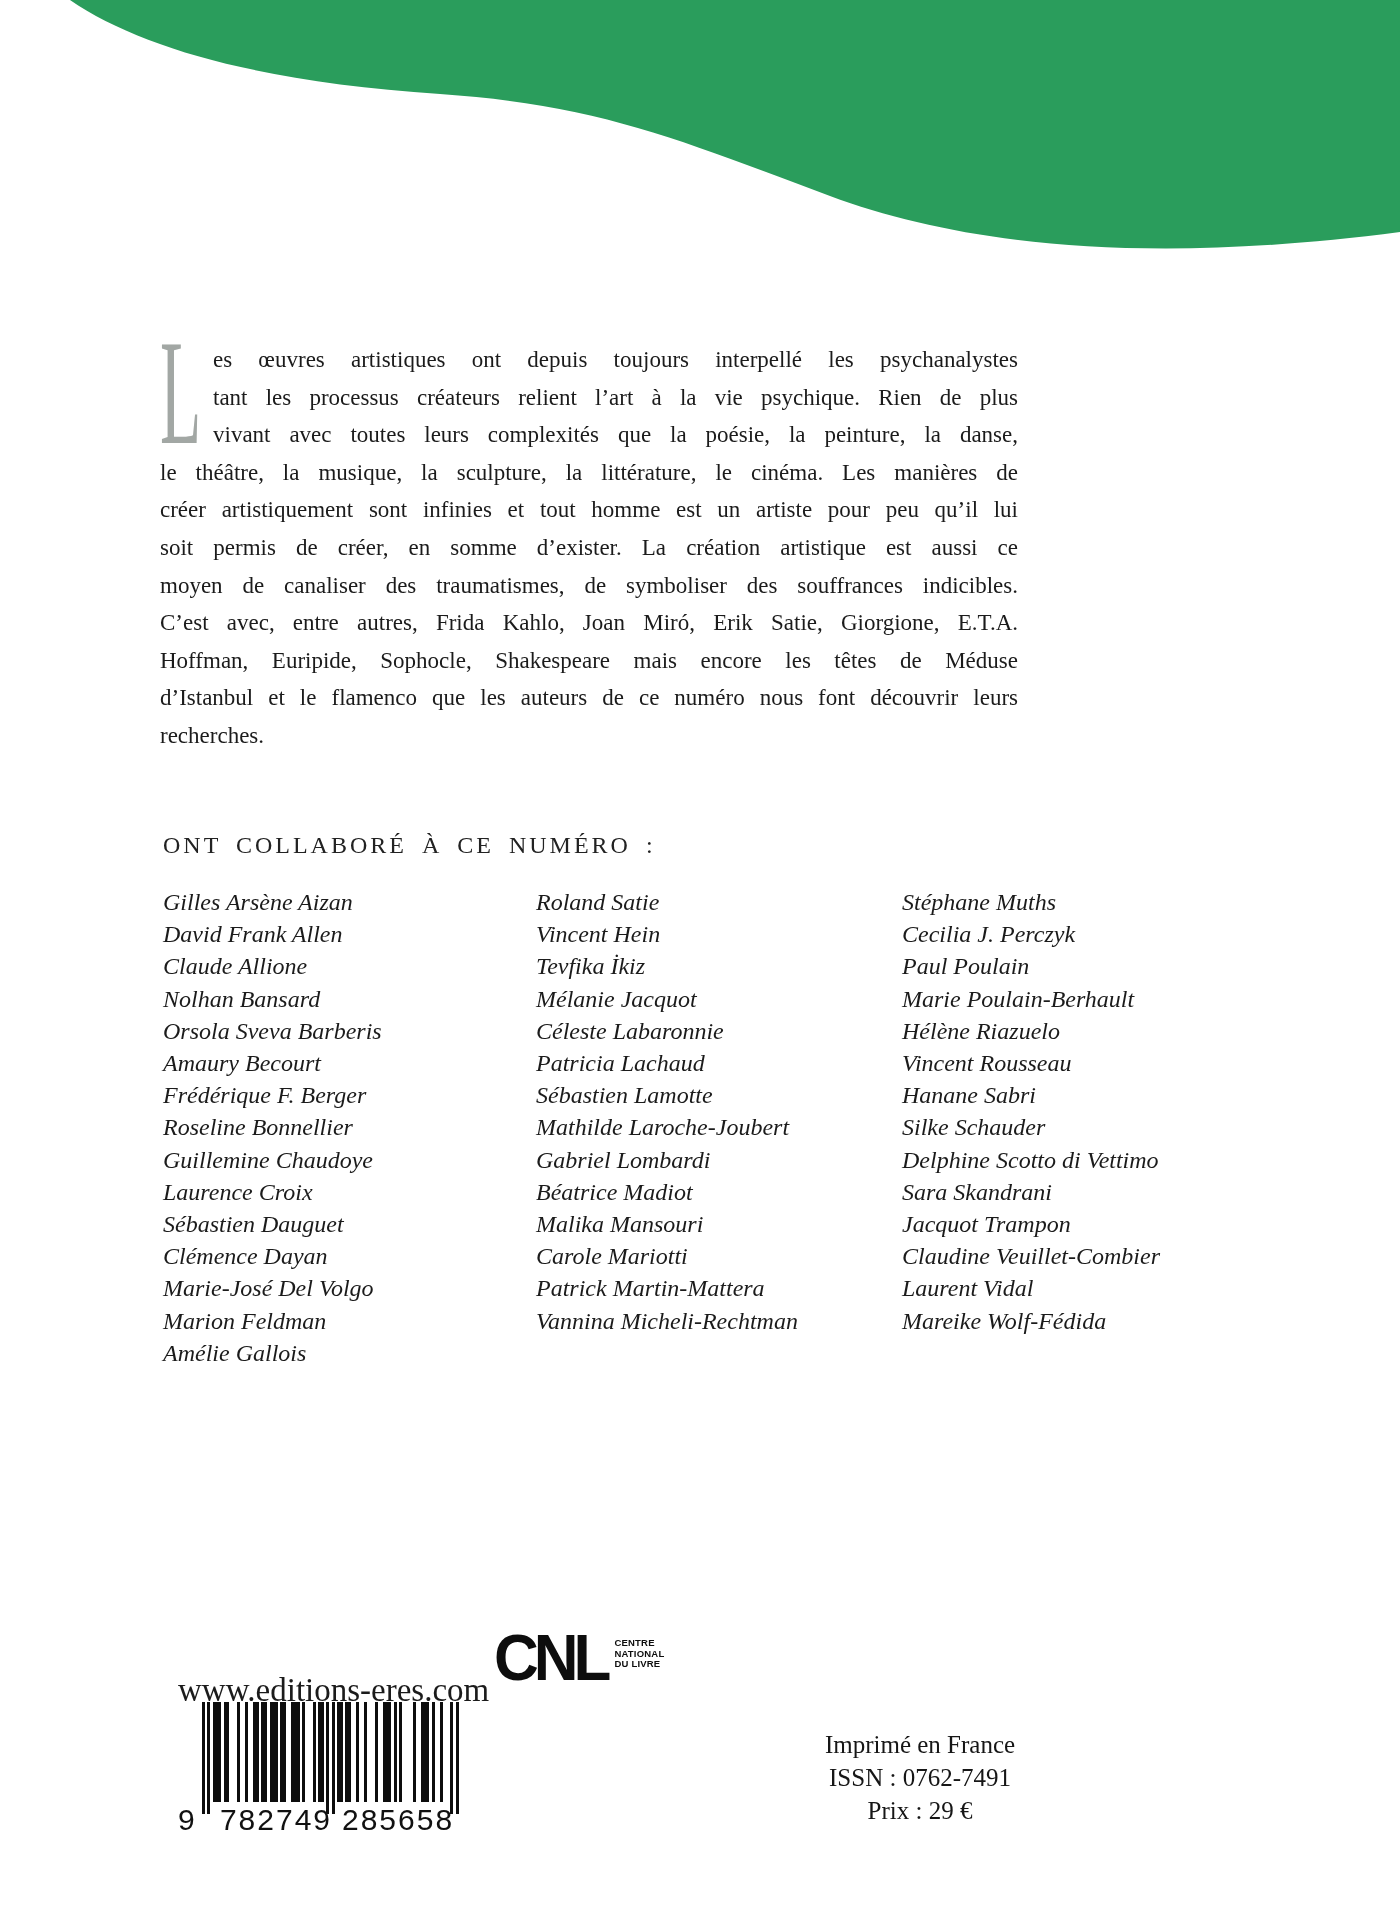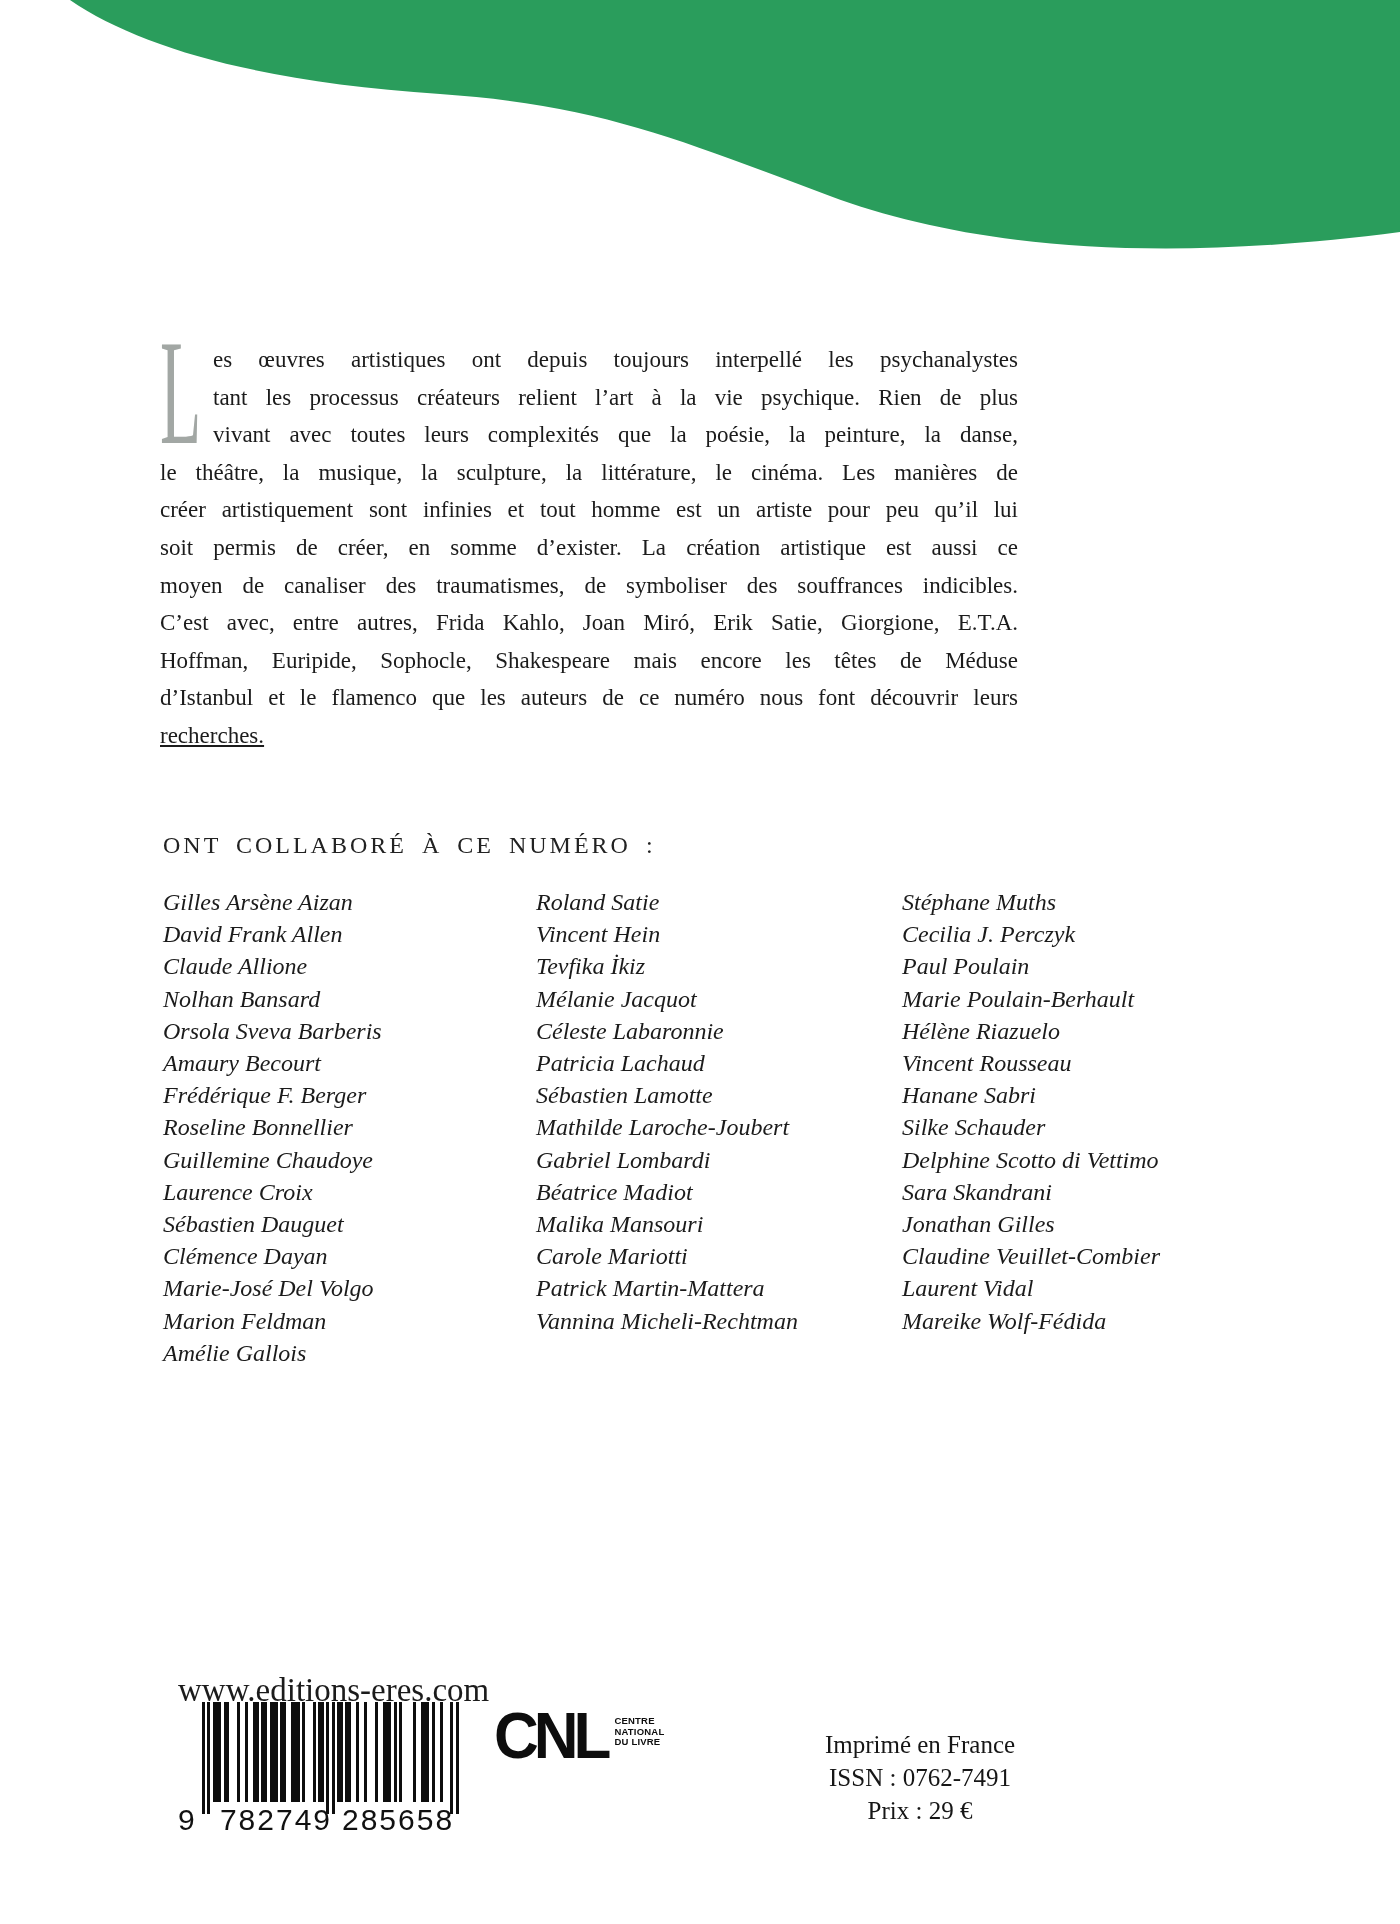--- a/index.html
+++ b/index.html
@@ -10,21 +10,21 @@
   
   #wave{position:absolute;top:0;left:0;width:1400px;height:300px;}
   
   #intro{position:absolute;left:160px;top:341px;width:858px;font-size:23px;line-height:37.6px;}
   .dropcap{
     float:left;width:40px;height:110px;margin-right:13px;
     font-size:150px;line-height:103px;color:#a2a7a4;
     transform:scaleX(0.45);transform-origin:0 0;
   }
   .pline{text-align:justify;text-align-last:justify;white-space:nowrap;}
-  .pline.last{text-align-last:left;text-decoration:underline;}
+  .pline.last{text-align-last:left;}
   
   #contrib-heading{
     position:absolute;left:163px;top:832px;font-size:24px;letter-spacing:3px;
     word-spacing:6px;color:#222;
   }
   .namecol{position:absolute;top:886px;font-size:24px;line-height:32.2px;font-style:italic;}
   #col1{left:163px;width:350px;}
   #col2{left:536px;width:345px;}
   #col3{left:902px;width:380px;}
   .name{white-space:nowrap;}
@@ -32,21 +32,21 @@
   #website{position:absolute;left:178px;top:1672px;font-size:33px;}
   #barcode{position:absolute;left:202px;top:1702px;width:257px;height:140px;}
   #bars{position:absolute;left:0;top:0;width:257px;height:112px;}
   .bar{position:absolute;top:0;background:#0d0d0d;}
   .bc-digit{position:absolute;font-family:"Liberation Sans","DejaVu Sans",sans-serif;
     font-size:30px;color:#111;top:101px;}
   #bc-lead{left:-24px;}
   #bc-g1{left:14px;width:120px;text-align:center;letter-spacing:2px;}
   #bc-g2{left:140px;width:112px;text-align:center;letter-spacing:2px;}
   
-  #cnl{position:absolute;left:494px;top:1706px;display:flex;align-items:flex-start;}
+  #cnl{position:absolute;left:494px;top:1628px;display:flex;align-items:flex-start;}
   #cnl-acronym{
     font-family:"Liberation Sans","DejaVu Sans",sans-serif;font-weight:bold;
     font-size:62px;line-height:58px;letter-spacing:-5px;color:#0d0d0d;
     transform:scaleY(1.05);transform-origin:0 0;
   }
   #cnl-text{
     margin-left:8px;margin-top:10px;
     font-family:"Liberation Sans","DejaVu Sans",sans-serif;font-weight:bold;
     font-size:9.5px;line-height:10.5px;letter-spacing:0.2px;color:#0d0d0d;
   }
@@ -123,21 +123,21 @@
     <div class="name">Stéphane Muths</div>
     <div class="name">Cecilia J. Perczyk</div>
     <div class="name">Paul Poulain</div>
     <div class="name">Marie Poulain-Berhault</div>
     <div class="name">Hélène Riazuelo</div>
     <div class="name">Vincent Rousseau</div>
     <div class="name">Hanane Sabri</div>
     <div class="name">Silke Schauder</div>
     <div class="name">Delphine Scotto di Vettimo</div>
     <div class="name">Sara Skandrani</div>
-    <div class="name">Jonathan Gilles</div>
+    <div class="name">Jacquot Trampon</div>
     <div class="name">Claudine Veuillet-Combier</div>
     <div class="name">Laurent Vidal</div>
     <div class="name">Mareike Wolf-Fédida</div>
   </div>
 
   <div id="website">www.editions-eres.com</div>
 
   <div id="barcode">
     <div id="bars">
         <div class="bar" style="left: 0px; width: 3px; height: 112px;"></div>

